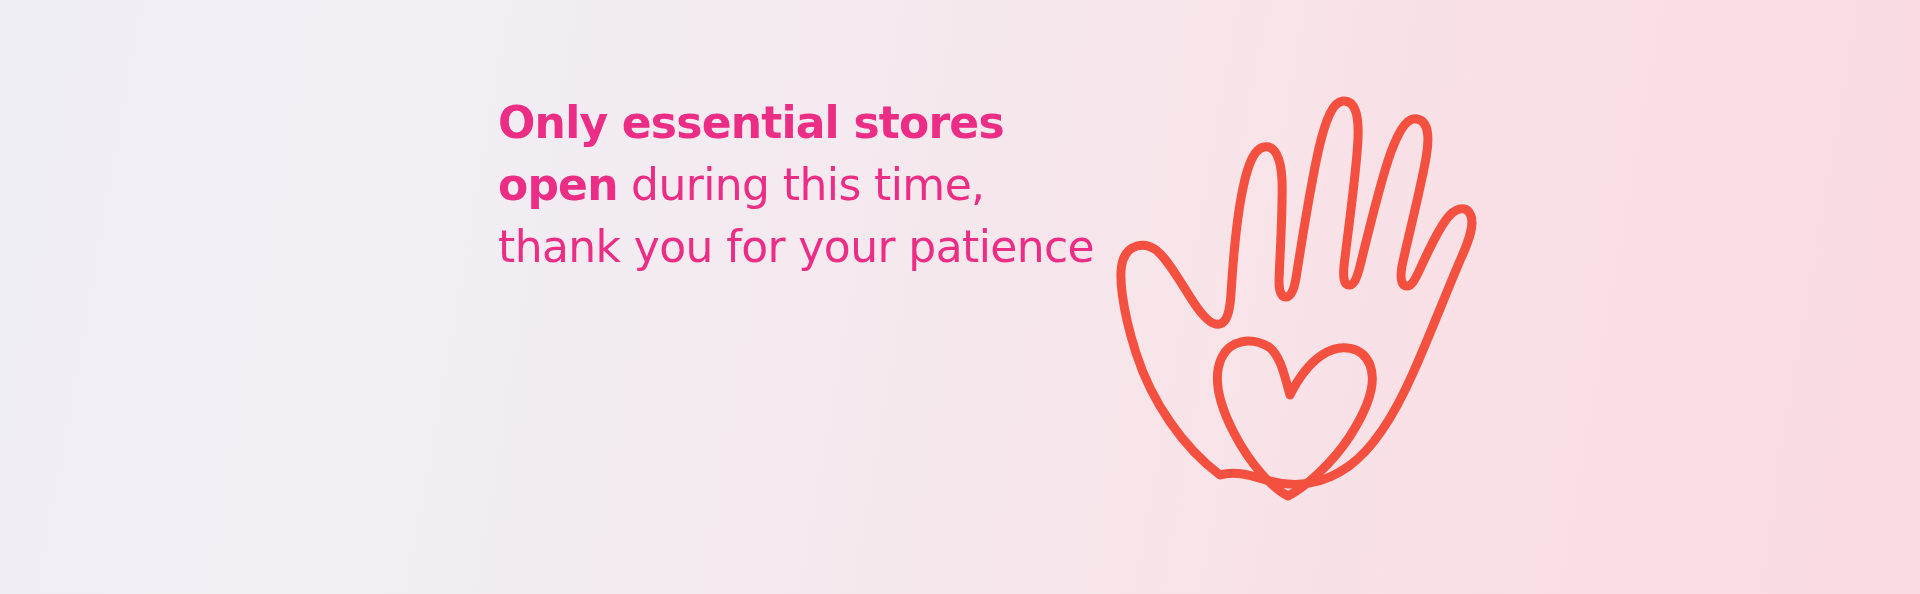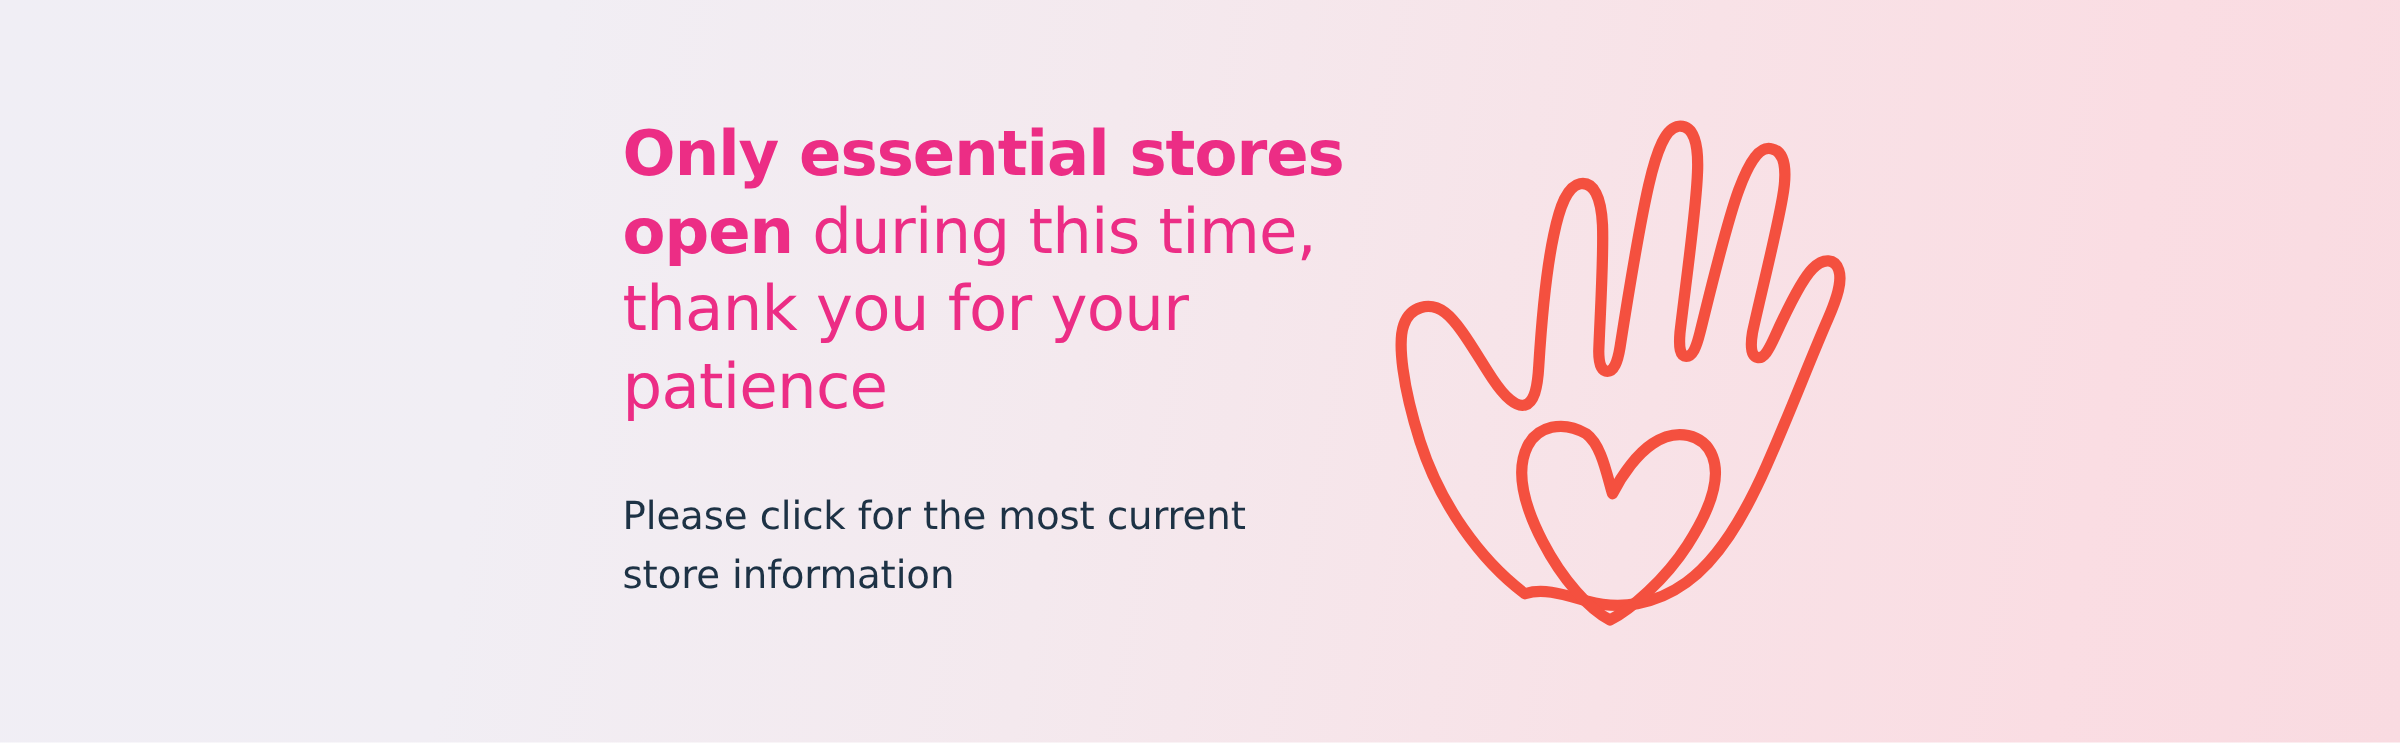--- a/index.html
+++ b/index.html
@@ -30,21 +30,21 @@
   
   #copy {
     position: absolute;
     left: 498px;
     top: 92px;
     width: 600px;
   }
 
   #headline {
     margin: 0;
-    font-size: 50px;
+    font-size: 44px;
     line-height: 62px;
     letter-spacing: -0.6px;
     color: #ec2d85;
     font-weight: 400;
     font-family: "DejaVu Sans", "Liberation Sans", sans-serif;
   }
   #headline .strong {
     font-weight: 700;
     letter-spacing: -0.8px;
   }
@@ -86,21 +86,20 @@
 </style>
 </head>
 <body>
 
 <div id="banner">
 
   <div id="copy">
 
     <h1 id="headline"><span class="strong">Only essential stores open</span><span class="regular"> during this time, thank you for your patience</span></h1>
 
-    <p id="subcopy">Please click for the most current store information</p>
   </div>
 
   <div id="hand-illustration">
     <svg viewBox="0 0 380 400" xmlns="http://www.w3.org/2000/svg" aria-hidden="true">
 
       <path class="stroke" d="
         M 120 387
         C 84 360, 52 315, 36 265
         C 22 221, 18 186, 23 172
         C 28 157, 44 153, 56 162

